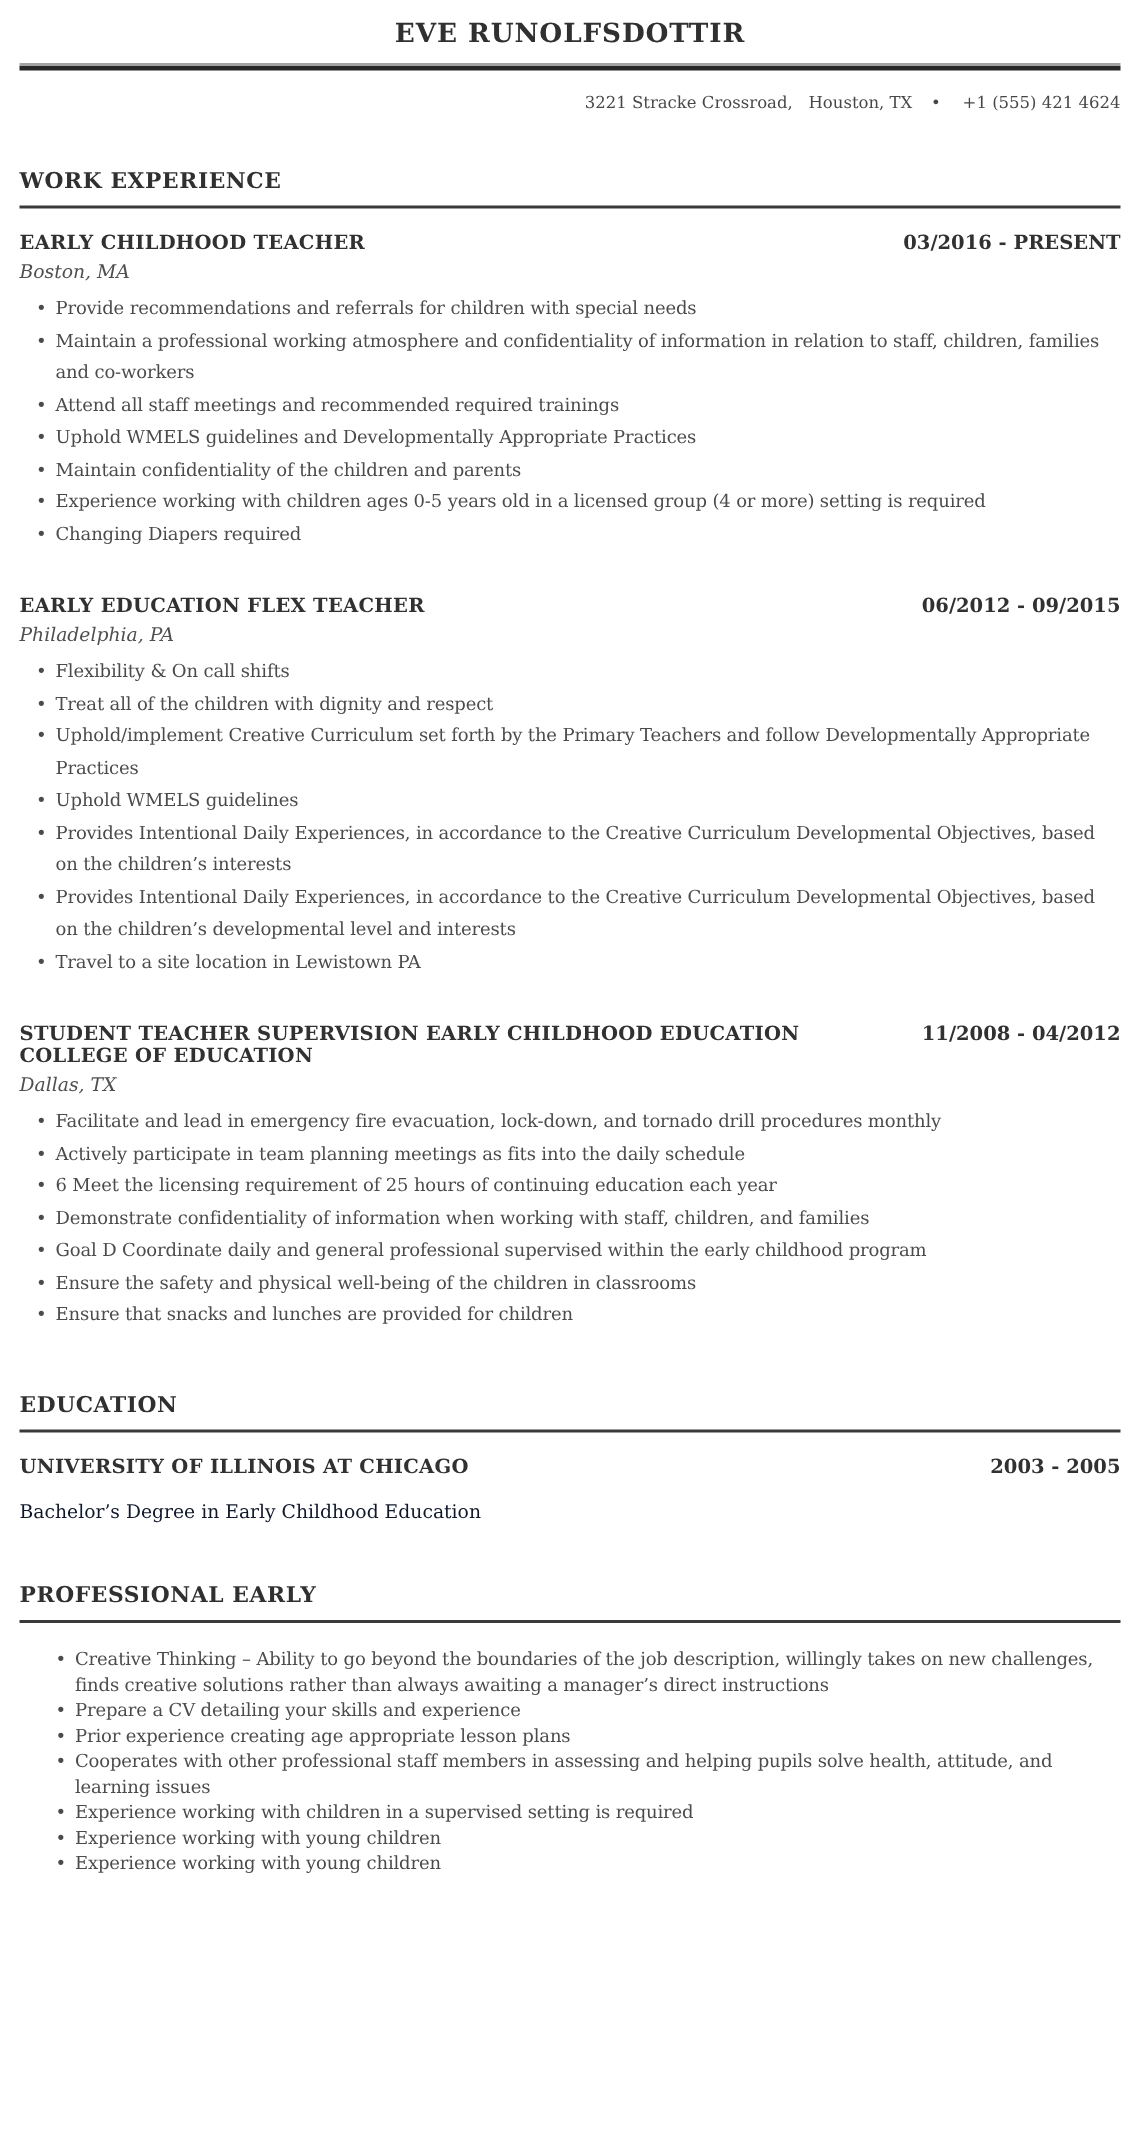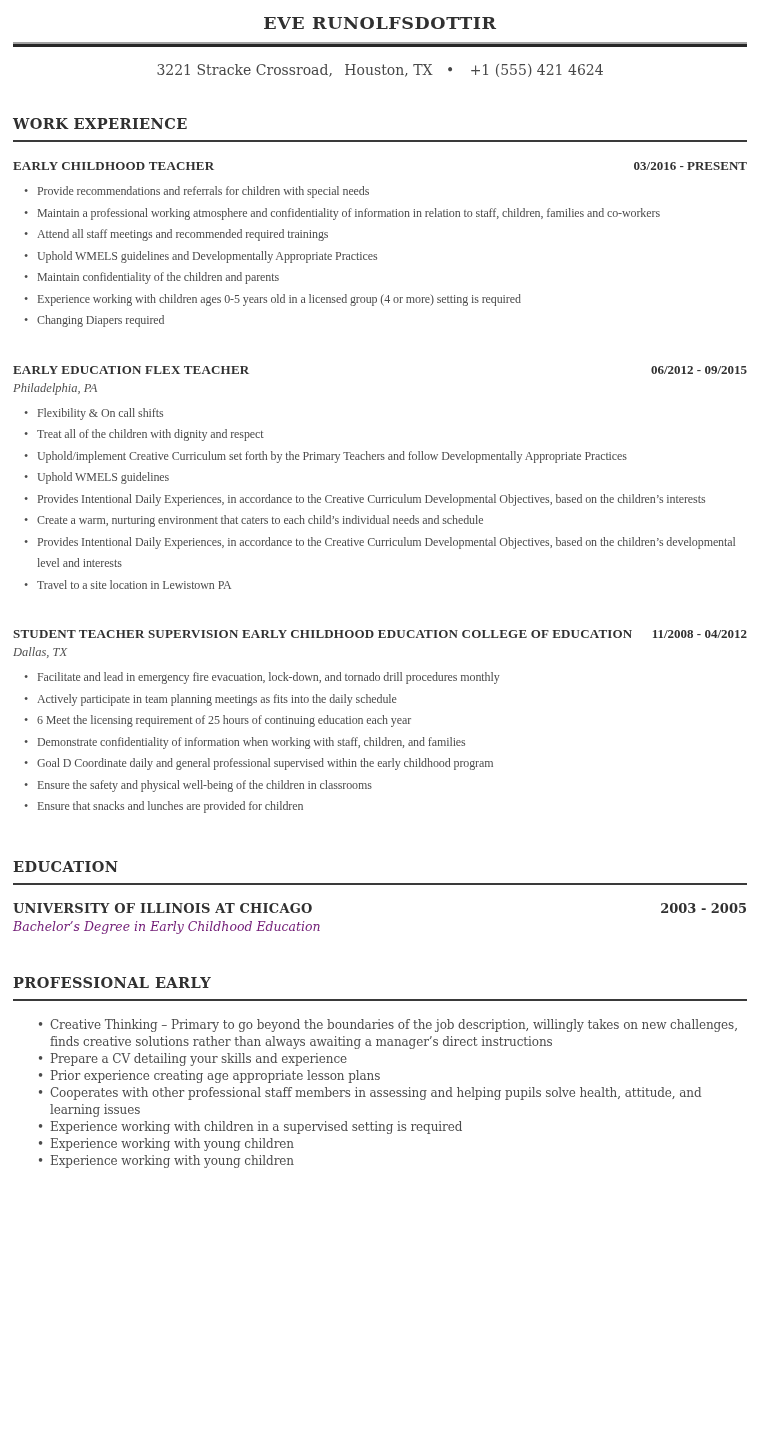--- a/index.html
+++ b/index.html
@@ -28,22 +28,22 @@
     padding-top: 3px;
   }
   .name-rule {
     margin-top: 9px;
     height: 1px;
     border-top: 2px solid #a3a3a3;
     border-bottom: 3px solid #272727;
   }
   .contact-line {
     margin-top: 15px;
-    text-align: center;
-    font-size: 14px;
+    text-align: right;
+    font-size: 11px;
     color: #474747;
   }
   .contact-line .gap       { margin-left: 7px; }
   .contact-line .dot-sep   { margin-left: 9px; color: #474747; }
   .contact-line .phone     { margin-left: 11px; }
   
   .section-heading {
     text-align: left;
     font-size: 14.5px;
     font-weight: bold;
@@ -51,21 +51,21 @@
     color: #303030;
   }
   .mt-work   { margin-top: 37px; }
   .mt-edu    { margin-top: 40px; }
   .mt-skills { margin-top: 40px; }
   .section-rule {
     margin-top: 8px;
     border-top: 2px solid #3a3a3a;
   }
   
-  .job { margin-top: 16px; margin-bottom: 30px; font-family: Liberation Serif, serif; }
+  .job { margin-top: 16px; margin-bottom: 30px; }
   .job-head {
     display: flex;
     justify-content: space-between;
     align-items: baseline;
   }
   .job-title {
     font-size: 13px;
     font-weight: bold;
     letter-spacing: 0.2px;
     color: #313131;
@@ -98,24 +98,23 @@
   }
   ul.bullets li::before {
     content: "•";
     position: absolute;
     left: 11px;
     color: #4b4b4b;
   }
   
   .school { margin-top: 16px; margin-bottom: 34px; }
   .school-degree {
-    font-style: italic;
     font-size: 12.5px;
-    color: #701a75;
-    margin-top: 3px;
+    color: #0f172a;
+    margin-top: 14px;
   }
   
   ul.skills {
     list-style: none;
     margin-top: 16px;
   }
   ul.skills li {
     position: relative;
     padding-left: 24px;
     font-size: 12px;
@@ -147,20 +146,21 @@
   </div>
 
   <h2 class="section-heading mt-work">WORK EXPERIENCE</h2>
   <div class="section-rule"></div>
   <div id="jobs">
       <div class="job">
         <div class="job-head">
           <span class="job-title">EARLY CHILDHOOD TEACHER</span>
           <span class="job-dates">03/2016 - PRESENT</span>
         </div>
+        <div class="job-loc">Boston, MA</div>
         <ul class="bullets">
           <li class="bullet">Provide recommendations and referrals for children with special needs</li>
           <li class="bullet">Maintain a professional working atmosphere and confidentiality of information in relation to staff, children, families and co-workers</li>
           <li class="bullet">Attend all staff meetings and recommended required trainings</li>
           <li class="bullet">Uphold WMELS guidelines and Developmentally Appropriate Practices</li>
           <li class="bullet">Maintain confidentiality of the children and parents</li>
           <li class="bullet">Experience working with children ages 0-5 years old in a licensed group (4 or more) setting is required</li>
           <li class="bullet">Changing Diapers required</li>
         </ul>
       </div>
@@ -169,21 +169,20 @@
           <span class="job-title">EARLY EDUCATION FLEX TEACHER</span>
           <span class="job-dates">06/2012 - 09/2015</span>
         </div>
         <div class="job-loc">Philadelphia, PA</div>
         <ul class="bullets">
           <li class="bullet">Flexibility &amp; On call shifts</li>
           <li class="bullet">Treat all of the children with dignity and respect</li>
           <li class="bullet">Uphold/implement Creative Curriculum set forth by the Primary Teachers and follow Developmentally Appropriate Practices</li>
           <li class="bullet">Uphold WMELS guidelines</li>
           <li class="bullet">Provides Intentional Daily Experiences, in accordance to the Creative Curriculum Developmental Objectives, based on the children’s interests</li>
-          <li class="bullet">Create a warm, nurturing environment that caters to each child’s individual needs and schedule</li>
           <li class="bullet">Provides Intentional Daily Experiences, in accordance to the Creative Curriculum Developmental Objectives, based on the children’s developmental level and interests</li>
           <li class="bullet">Travel to a site location in Lewistown PA</li>
         </ul>
       </div>
       <div class="job">
         <div class="job-head">
           <span class="job-title">STUDENT TEACHER SUPERVISION EARLY CHILDHOOD EDUCATION COLLEGE OF EDUCATION</span>
           <span class="job-dates">11/2008 - 04/2012</span>
         </div>
         <div class="job-loc">Dallas, TX</div>
@@ -207,21 +206,21 @@
           <span class="job-title">UNIVERSITY OF ILLINOIS AT CHICAGO</span>
           <span class="job-dates">2003 - 2005</span>
         </div>
         <div class="school-degree">Bachelor’s Degree in Early Childhood Education</div>
       </div>
     </div>
 
   <h2 class="section-heading mt-skills">PROFESSIONAL EARLY</h2>
   <div class="section-rule"></div>
   <ul class="skills" id="skills-list">
-      <li class="skill">Creative Thinking – Primary to go beyond the boundaries of the job description, willingly takes on new challenges, finds creative solutions rather than always awaiting a manager’s direct instructions</li>
+      <li class="skill">Creative Thinking – Ability to go beyond the boundaries of the job description, willingly takes on new challenges, finds creative solutions rather than always awaiting a manager’s direct instructions</li>
       <li class="skill">Prepare a CV detailing your skills and experience</li>
       <li class="skill">Prior experience creating age appropriate lesson plans</li>
       <li class="skill">Cooperates with other professional staff members in assessing and helping pupils solve health, attitude, and learning issues</li>
       <li class="skill">Experience working with children in a supervised setting is required</li>
       <li class="skill">Experience working with young children</li>
       <li class="skill">Experience working with young children</li>
     </ul>
 
 </div>
 

